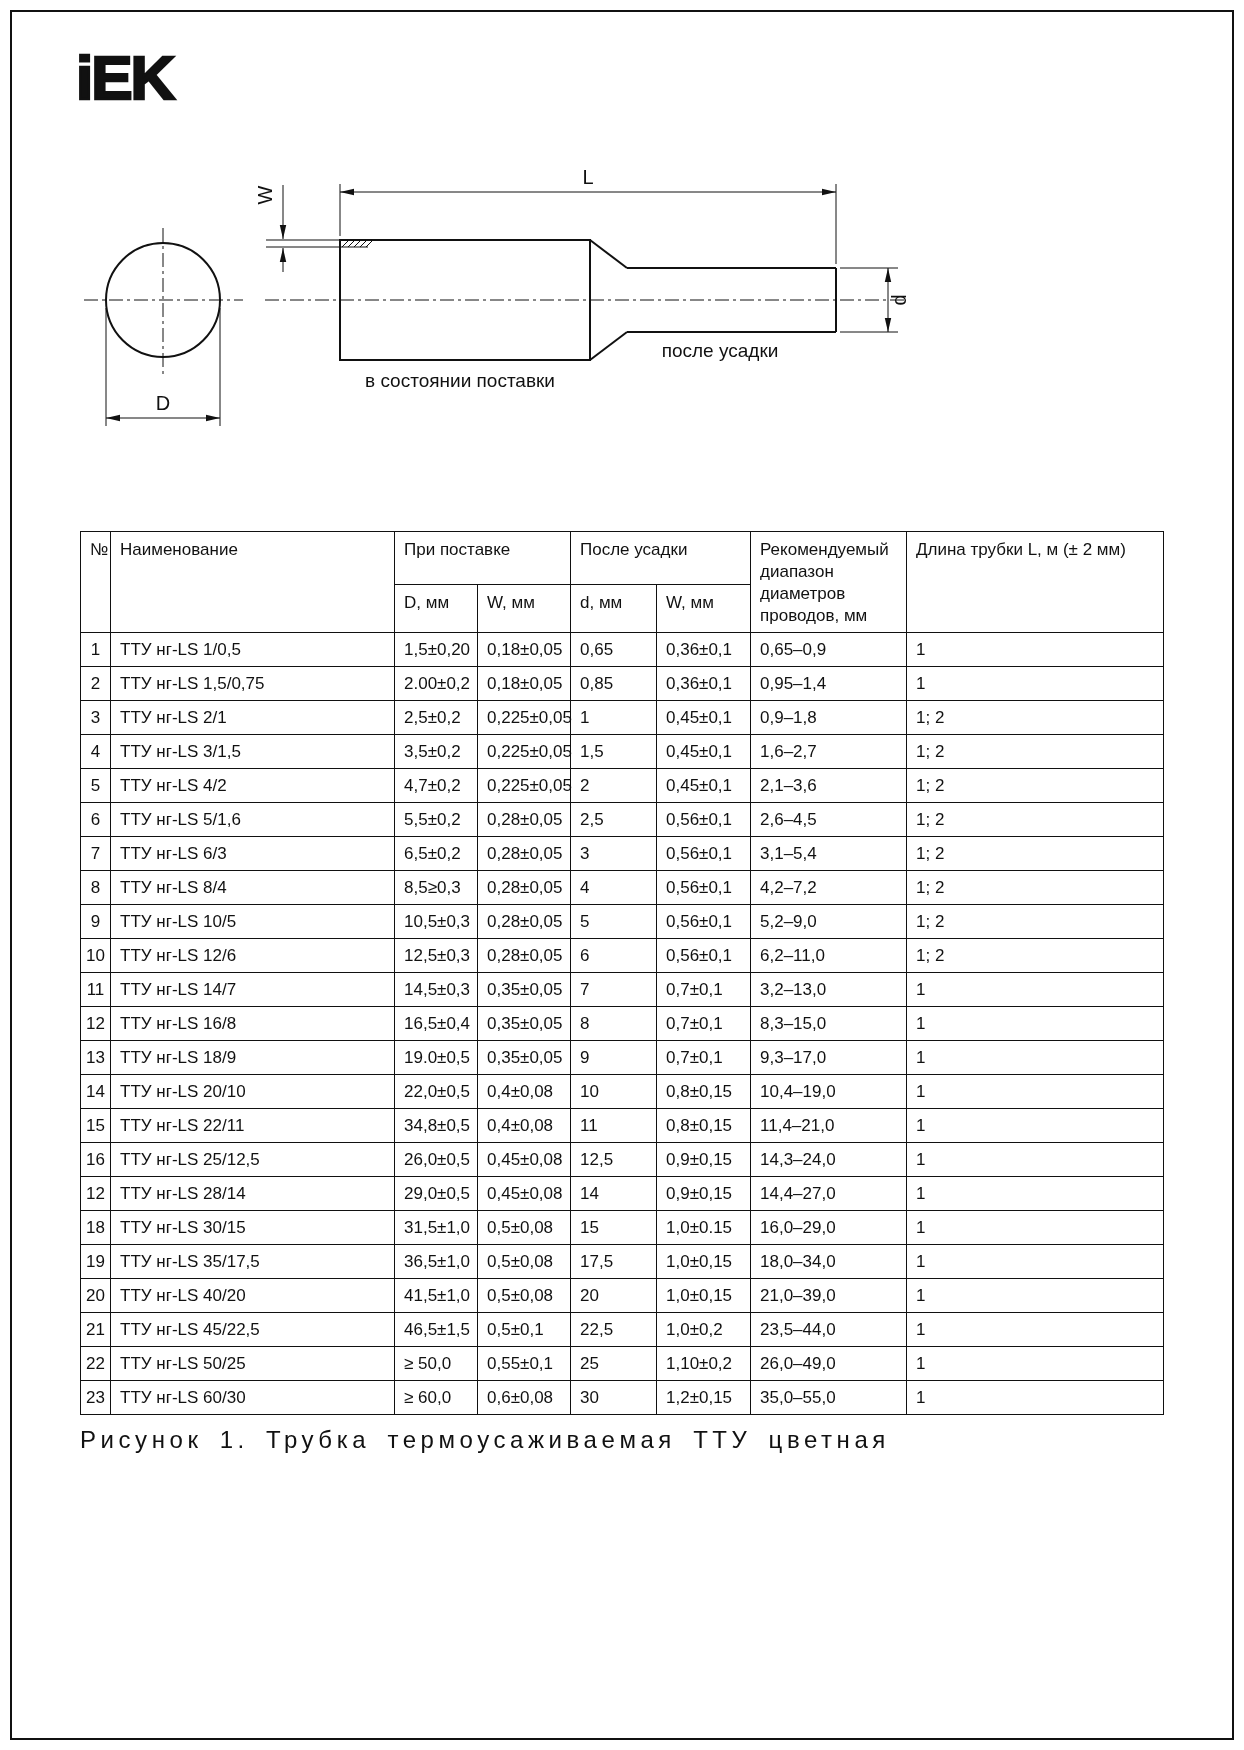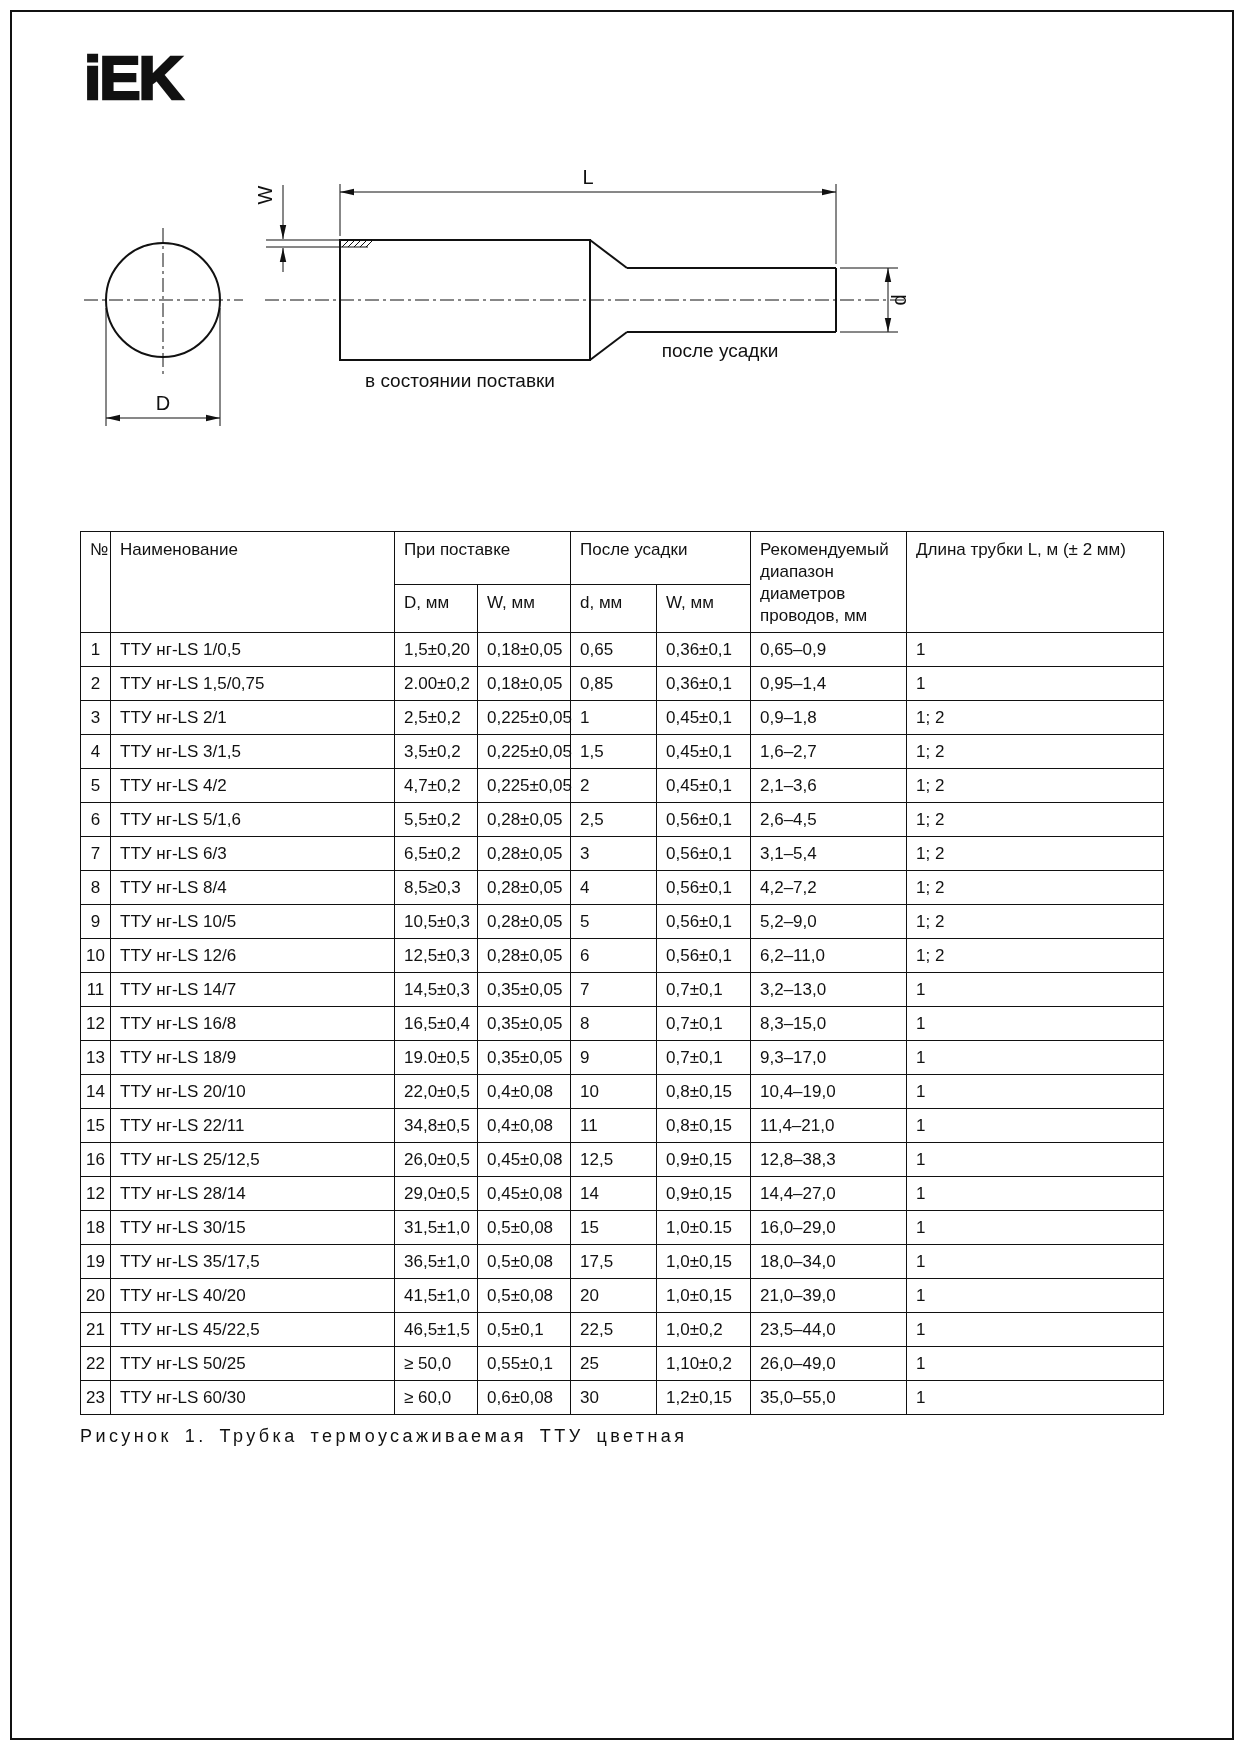--- a/index.html
+++ b/index.html
@@ -10,21 +10,21 @@
     color: #1a1a1a;
     font-family: "Liberation Sans", sans-serif;
     overflow: hidden;
   }
   .frame {
     position: absolute; inset: 10px;
     border: 2px solid #111;
     pointer-events: none;
   }
   .logo {
-    position: absolute; left: 84px; top: 42px;
+    position: absolute; left: 76px; top: 42px;
     font-size: 62px; font-weight: 900;
     letter-spacing: -2px;
     -webkit-text-stroke: 2.5px #111;
     color: #111;
   }
   .drawing {
     position: absolute; left: 0; top: 140px;
     width: 1244px; height: 330px;
   }
   .drawing .outline { fill: none; stroke: #111; stroke-width: 2; }
@@ -56,21 +56,21 @@
   tbody td {
     height: 23px;
     vertical-align: middle;
     text-align: left;
     line-height: 20px;
   }
   tbody td.c-num { text-align: center; padding: 5px 3px; }
 
   .caption {
     position: absolute; left: 80px; top: 1426px;
-    font-size: 18px;
+    font-size: 24px;
     letter-spacing: 0.19em;
     word-spacing: 0.25em;
     color: #111;
   }
 </style>
 </head>
 <body>
 
 <div class="frame"></div>
 
@@ -311,21 +311,21 @@
     <td>11,4–21,0</td>
     <td>1</td>
   </tr>
         <tr>
     <td class="c-num">16</td>
     <td>ТТУ нг-LS 25/12,5</td>
     <td>26,0±0,5</td>
     <td>0,45±0,08</td>
     <td>12,5</td>
     <td>0,9±0,15</td>
-    <td>12,8–38,3</td>
+    <td>14,3–24,0</td>
     <td>1</td>
   </tr>
         <tr>
     <td class="c-num">12</td>
     <td>ТТУ нг-LS 28/14</td>
     <td>29,0±0,5</td>
     <td>0,45±0,08</td>
     <td>14</td>
     <td>0,9±0,15</td>
     <td>14,4–27,0</td>

